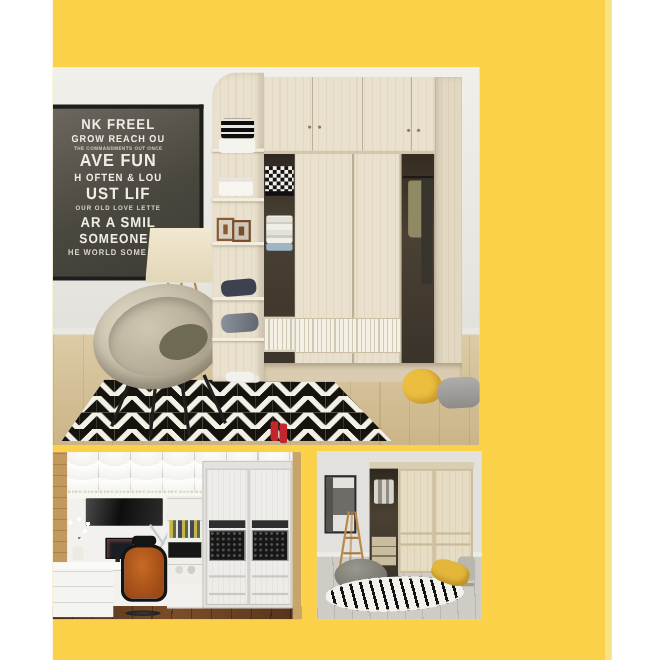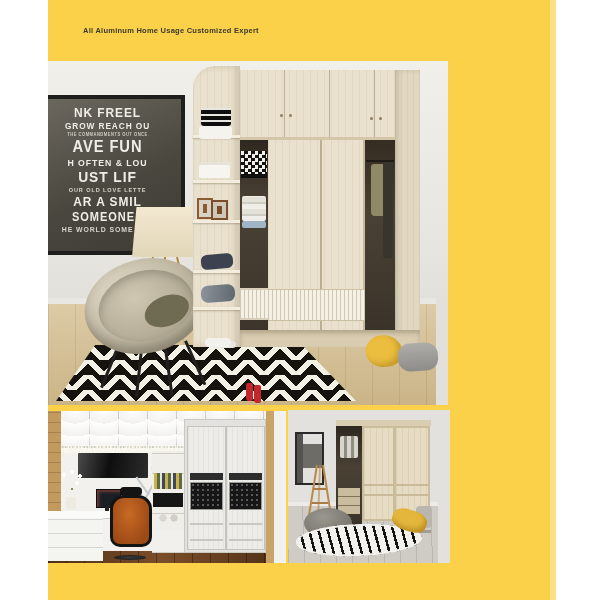--- a/index.html
+++ b/index.html
@@ -2,21 +2,21 @@
 <html><head>
 <meta charset="utf-8">
 <style>
   html,body{margin:0;padding:0;}
   body{width:600px;height:600px;background:#ffffff;font-family:"Liberation Sans",sans-serif;position:relative;overflow:hidden;}
   .abs{position:absolute;}
   .page{position:absolute;left:0;top:0;width:600px;height:600px;background:#ffffff;}
   .yellow-panel{position:absolute;left:48px;top:0;width:502px;height:600px;background:#FBD149;}
   .panel-edge{position:absolute;left:550px;top:0;width:6px;height:600px;background:#F7E386;}
   .tagline{position:absolute;left:35px;top:26px;font-size:7.5px;color:#3A382F;letter-spacing:.25px;font-weight:bold;}
-  .photo{position:absolute;overflow:hidden;padding-left:12px;}
+  .photo{position:absolute;overflow:hidden;}
   
   .photo-main{left:0;top:61px;width:388px;height:344px;background:linear-gradient(180deg,#F0EFEA,#E7E5E0 55%,#E2E0DA 70%);}
   .pm-floor{left:0;top:243px;width:388px;height:101px;background:linear-gradient(180deg,#DCCBA6,#CDB68A);
     background-image:repeating-linear-gradient(90deg,rgba(120,90,50,.14) 0 1px,transparent 1px 27px),linear-gradient(180deg,#DCCBA6,#CBB487);}
   .pm-skirting{left:0;top:237px;width:388px;height:6px;background:#E9E7E1;}
   .pm-poster{left:0;top:34px;width:137px;height:160px;background:linear-gradient(155deg,#6B675E,#4A473F 55%,#3E3B34);border:4px solid #1E1E1C;border-left:none;box-sizing:border-box;padding:6px 4px 4px 0;}
   .pm-poster-inner{margin-left:-10px;text-align:center;}
   .pline{color:#EFEDE6;font-weight:bold;white-space:nowrap;letter-spacing:1px;line-height:1.22;transform:scaleX(.92);transform-origin:center;}
   .pl0{font-size:13px;} .pl1{font-size:9px;} .pl2{font-size:4.5px;color:#CFCCC2;letter-spacing:.5px;}
   .pl3{font-size:16px;} .pl4{font-size:9.5px;} .pl5{font-size:15px;}
@@ -130,21 +130,20 @@
   .sl-rug{left:8px;top:114px;width:126px;height:32px;background:#F2F1EC;border-radius:46% 54% 48% 52%;transform:rotate(-3deg);
     background-image:repeating-linear-gradient(78deg,#141414 0 2.5px,transparent 2.5px 9px);box-shadow:inset 0 0 0 2px #F2F1EC;}
   .sl-pillow{left:104px;top:100px;width:35px;height:21px;background:#E4B73C;border-radius:40%;transform:rotate(18deg);box-shadow:inset -3px -3px 5px rgba(150,105,15,.5);}
   .sl-wedge{left:128px;top:96px;width:16px;height:22px;background:#B9B6AF;border-radius:4px;}
 </style>
 </head>
 <body>
 
 <div class="page">
   <div class="yellow-panel">
-    <div class="tagline">All Aluminum Home Usage Customized Expert</div>
 
     <div class="photo photo-main">
       <div class="abs pm-floor"></div>
       <div class="abs pm-skirting"></div>
       <div class="abs pm-poster">
         <div class="pm-poster-inner">
           <div class="pline pl0">NK FREEL</div>
           <div class="pline pl1">GROW REACH OU</div>
           <div class="pline pl2">THE COMMANDMENTS OUT ONCE</div>
           <div class="pline pl3">AVE FUN</div>

